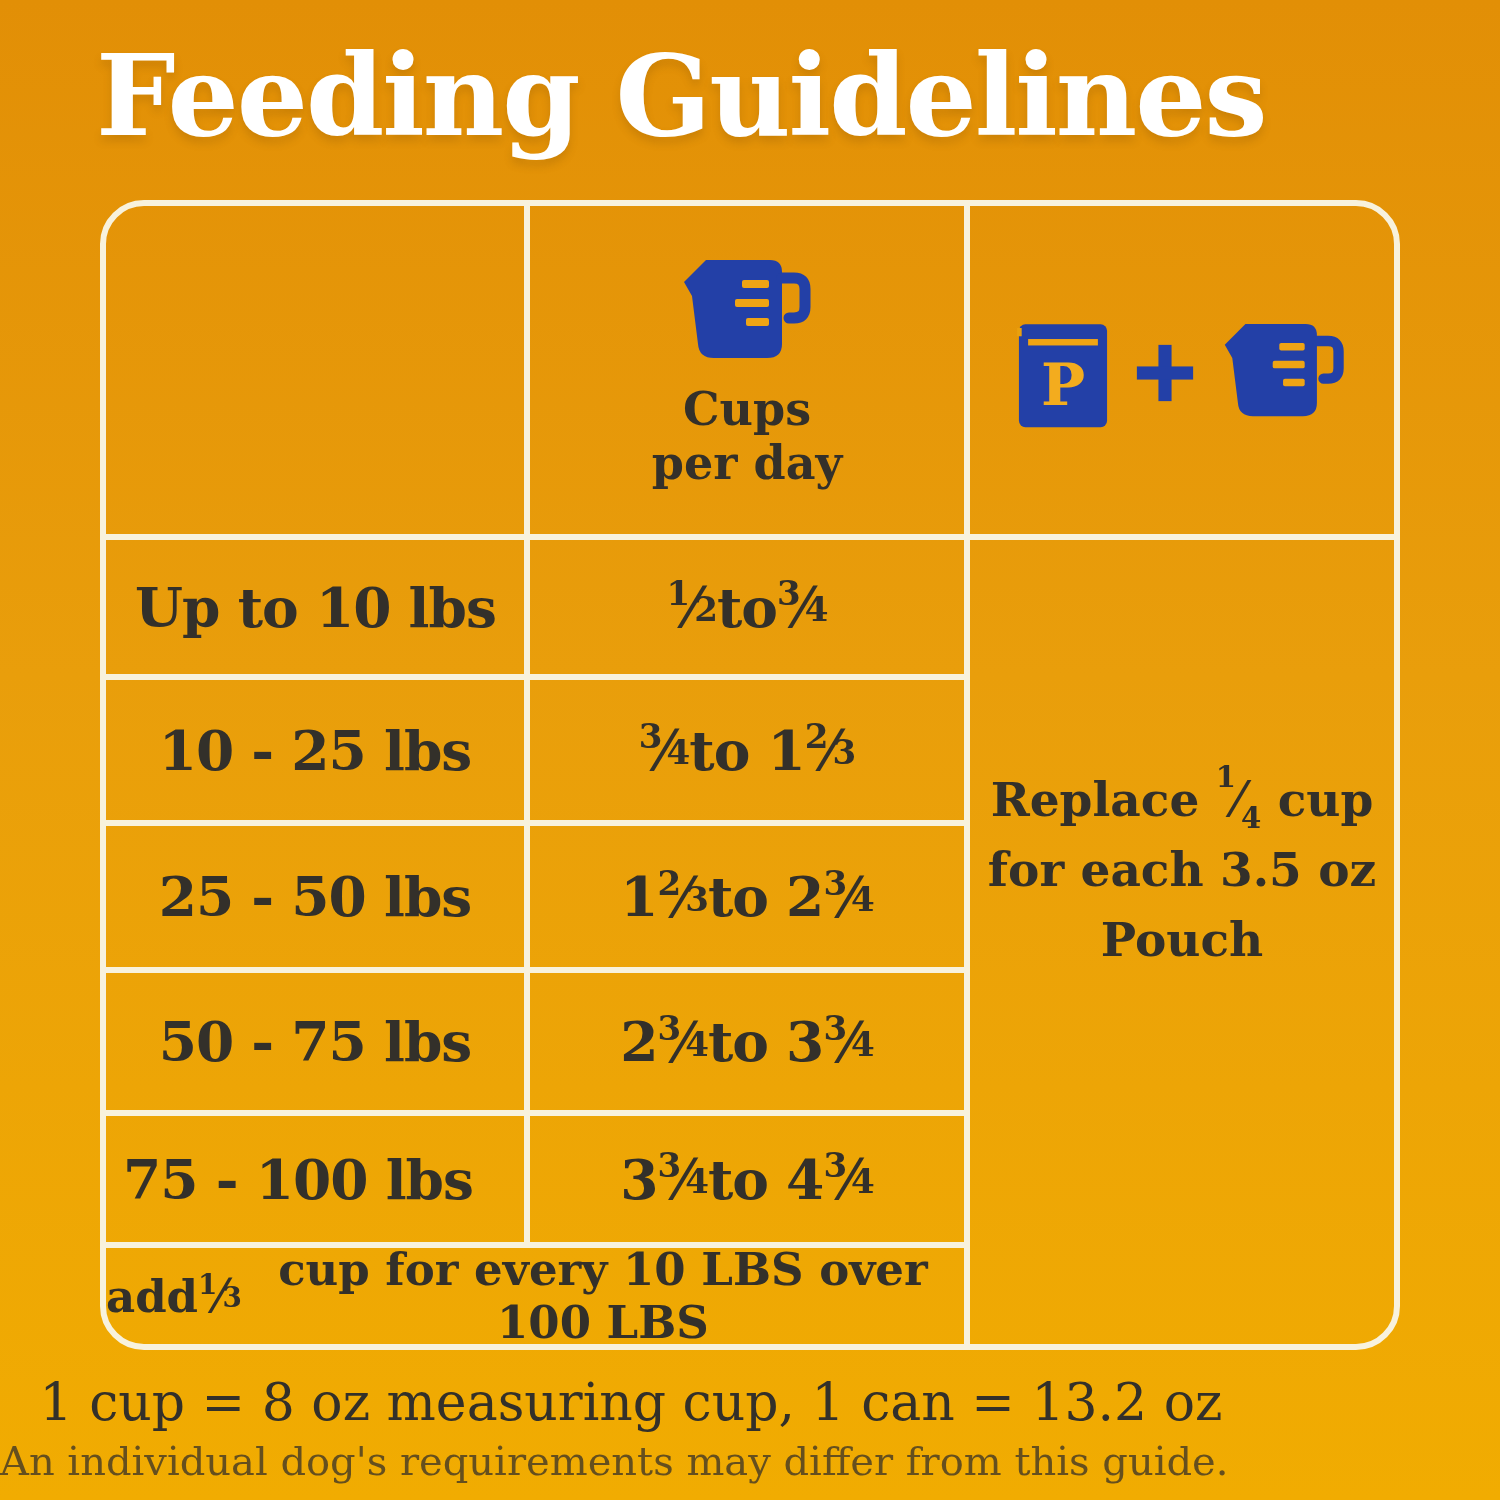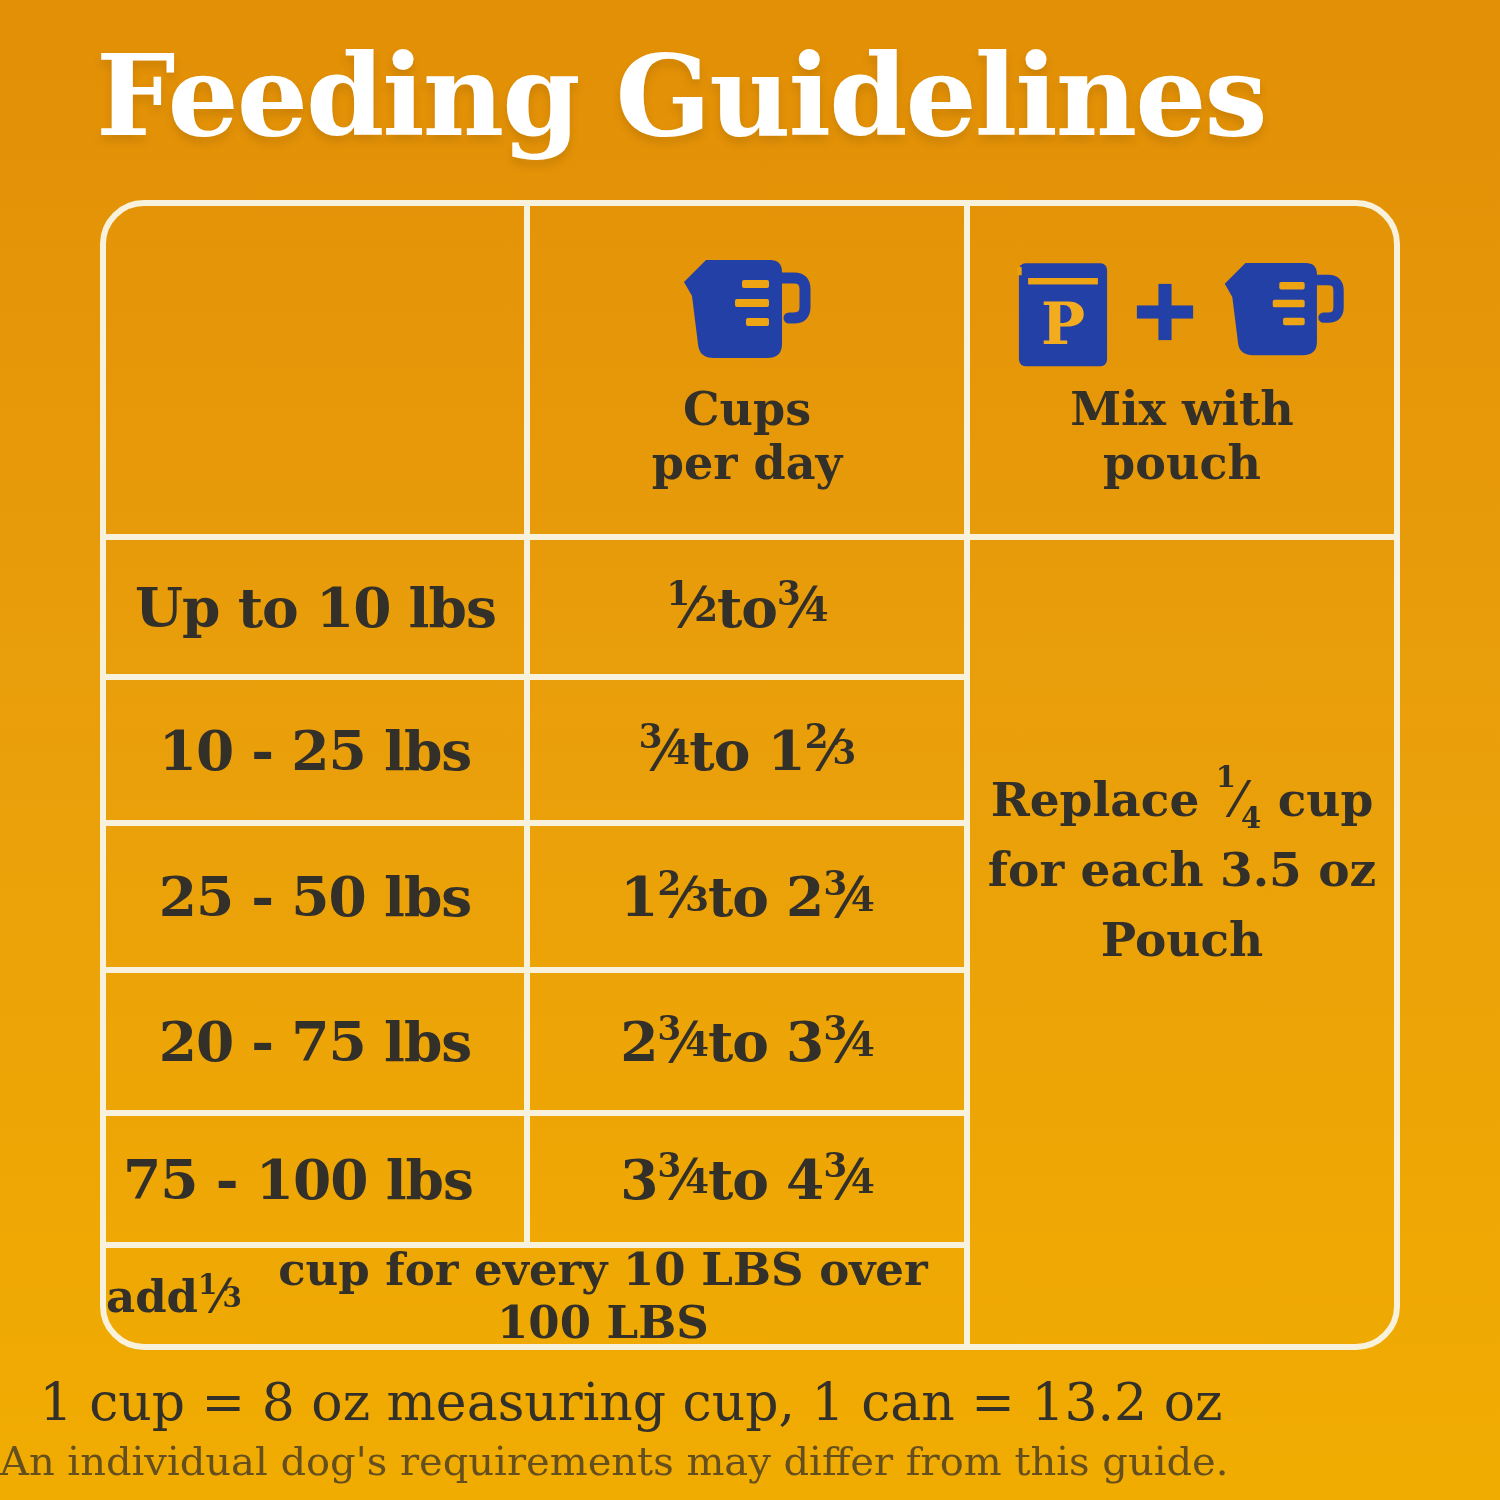--- a/index.html
+++ b/index.html
@@ -90,28 +90,26 @@
         <rect x="2" y="25" width="60" height="14" fill="#2340A7"></rect>
       </svg>
       <svg width="126" height="106" viewBox="0 0 134 112">
         <path fill="#2340A7" d="M4,26 L26,4 H90 Q102,4 102,16 V88 Q102,102 87,102 H34 Q19,102 18,88 L12,40 Z"></path>
         <path fill="none" stroke="#2340A7" stroke-width="11" stroke-linecap="round" d="M102,22 h12 q11,0 11,11 v18 q0,11 -11,11 h-5"></path>
         <rect x="62" y="24" width="27" height="8" rx="2" fill="#EFA414"></rect>
         <rect x="55" y="43" width="34" height="8" rx="2" fill="#EFA414"></rect>
         <rect x="66" y="62" width="23" height="8" rx="2" fill="#EFA414"></rect>
       </svg>
     </span>
-    <span class="lbl">Mix with
-pouch</span>
   </div>
 
   <div class="cell val" style="left:106px;top:540px;width:419px;height:134px">Up to 10 lbs</div>
   <div class="cell val" style="left:106px;top:680px;width:418px;height:140px">10 - 25 lbs</div>
   <div class="cell val" style="left:106px;top:826px;width:418px;height:141px">25 - 50 lbs</div>
-  <div class="cell val" style="left:106px;top:973px;width:418px;height:137px">20 - 75 lbs</div>
+  <div class="cell val" style="left:106px;top:973px;width:418px;height:137px">50 - 75 lbs</div>
   <div class="cell val" style="left:106px;top:1116px;width:384px;height:126px">75 - 100 lbs</div>
 
   <div class="cell val" style="left:530px;top:540px;width:434px;height:134px"><sup>1</sup><span class="fsl">⁄</span><sub>2</sub> to <sup>3</sup><span class="fsl">⁄</span><sub>4</sub></div>
   <div class="cell val" style="left:530px;top:680px;width:434px;height:140px"><sup>3</sup><span class="fsl">⁄</span><sub>4</sub> to 1 <sup>2</sup><span class="fsl">⁄</span><sub>3</sub></div>
   <div class="cell val" style="left:530px;top:826px;width:434px;height:141px">1 <sup>2</sup><span class="fsl">⁄</span><sub>3</sub> to 2 <sup>3</sup><span class="fsl">⁄</span><sub>4</sub></div>
   <div class="cell val" style="left:530px;top:973px;width:434px;height:137px">2 <sup>3</sup><span class="fsl">⁄</span><sub>4</sub> to 3 <sup>3</sup><span class="fsl">⁄</span><sub>4</sub></div>
   <div class="cell val" style="left:530px;top:1116px;width:434px;height:126px">3 <sup>3</sup><span class="fsl">⁄</span><sub>4</sub> to 4 <sup>3</sup><span class="fsl">⁄</span><sub>4</sub></div>
 
   <div class="cell" style="left:970px;top:540px;width:424px;height:804px">
     <div class="mix-inner">

